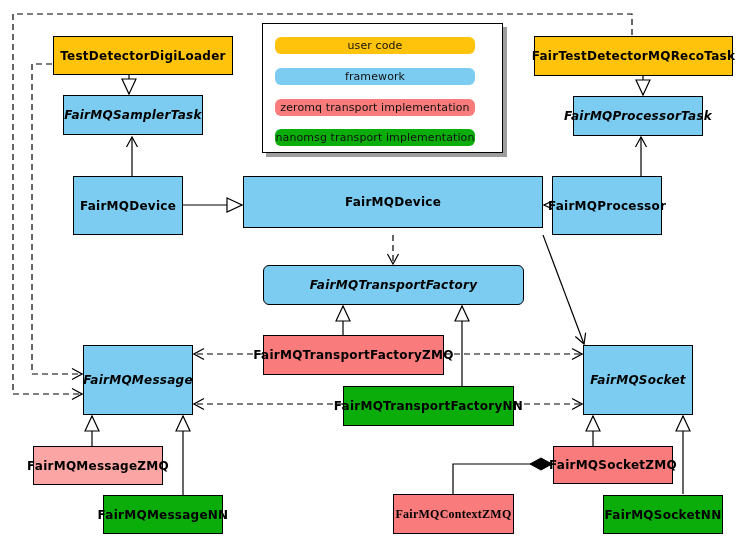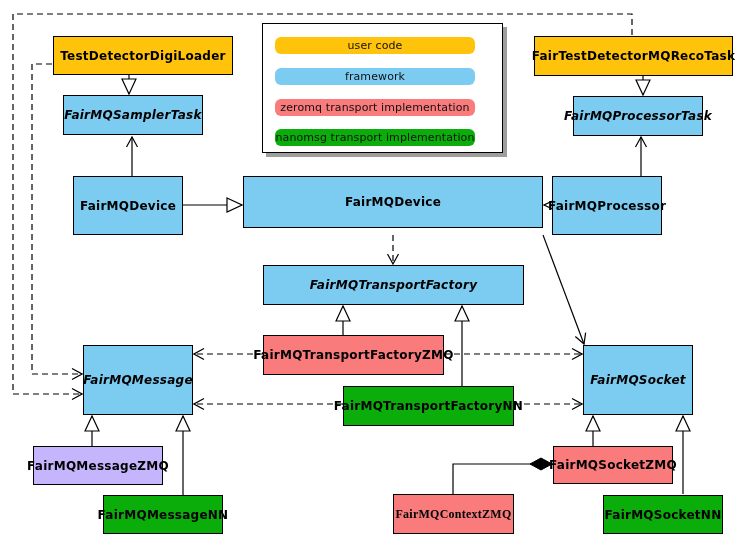--- a/index.html
+++ b/index.html
@@ -85,31 +85,31 @@
   <div class="node abstract" style="left: 63px; top: 95px; width: 140px; height: 40px; background: rgb(124, 203, 240);">FairMQSamplerTask</div>
 
   <div class="node abstract" style="left: 573px; top: 96px; width: 130px; height: 40px; background: rgb(124, 203, 240);">FairMQProcessorTask</div>
 
   <div class="node" style="left: 73px; top: 176px; width: 110px; height: 59px; background: rgb(124, 203, 240);">FairMQDevice</div>
 
   <div class="node" style="left: 243px; top: 176px; width: 300px; height: 52px; background: rgb(124, 203, 240);">FairMQDevice</div>
 
   <div class="node" style="left: 552px; top: 176px; width: 110px; height: 59px; background: rgb(124, 203, 240);">FairMQProcessor</div>
 
-  <div class="node abstract" style="left: 263px; top: 265px; width: 261px; height: 40px; background: rgb(124, 203, 240);">FairMQTransportFactory</div>
+  <div class="node abstract" style="left: 263px; top: 265px; width: 261px; height: 40px; background: rgb(124, 203, 240); border-radius: 6px;">FairMQTransportFactory</div>
 
   <div class="node" style="left: 263px; top: 335px; width: 181px; height: 40px; background: rgb(249, 123, 123);">FairMQTransportFactoryZMQ</div>
 
   <div class="node" style="left: 343px; top: 386px; width: 171px; height: 40px; background: rgb(11, 173, 11);">FairMQTransportFactoryNN</div>
 
   <div class="node abstract" style="left: 83px; top: 345px; width: 110px; height: 70px; background: rgb(124, 203, 240);">FairMQMessage</div>
 
   <div class="node abstract" style="left: 583px; top: 345px; width: 110px; height: 70px; background: rgb(124, 203, 240);">FairMQSocket</div>
 
-  <div class="node" style="left: 33px; top: 446px; width: 130px; height: 39px; background: #c4b5fd;">FairMQMessageZMQ</div>
+  <div class="node" style="left: 33px; top: 446px; width: 130px; height: 39px; background: #fca5a5;">FairMQMessageZMQ</div>
 
   <div class="node" style="left: 103px; top: 495px; width: 120px; height: 39px; background: rgb(11, 173, 11);">FairMQMessageNN</div>
 
   <div class="node" style="left: 553px; top: 446px; width: 120px; height: 38px; background: rgb(249, 123, 123);">FairMQSocketZMQ</div>
 
   <div class="node" style="left: 603px; top: 495px; width: 120px; height: 39px; background: rgb(11, 173, 11);">FairMQSocketNN</div>
 
   <div class="node" style="left: 393px; top: 494px; width: 121px; height: 40px; background: rgb(249, 123, 123); font-family: Liberation Serif, serif;">FairMQContextZMQ</div>
 
   <div id="legend">

